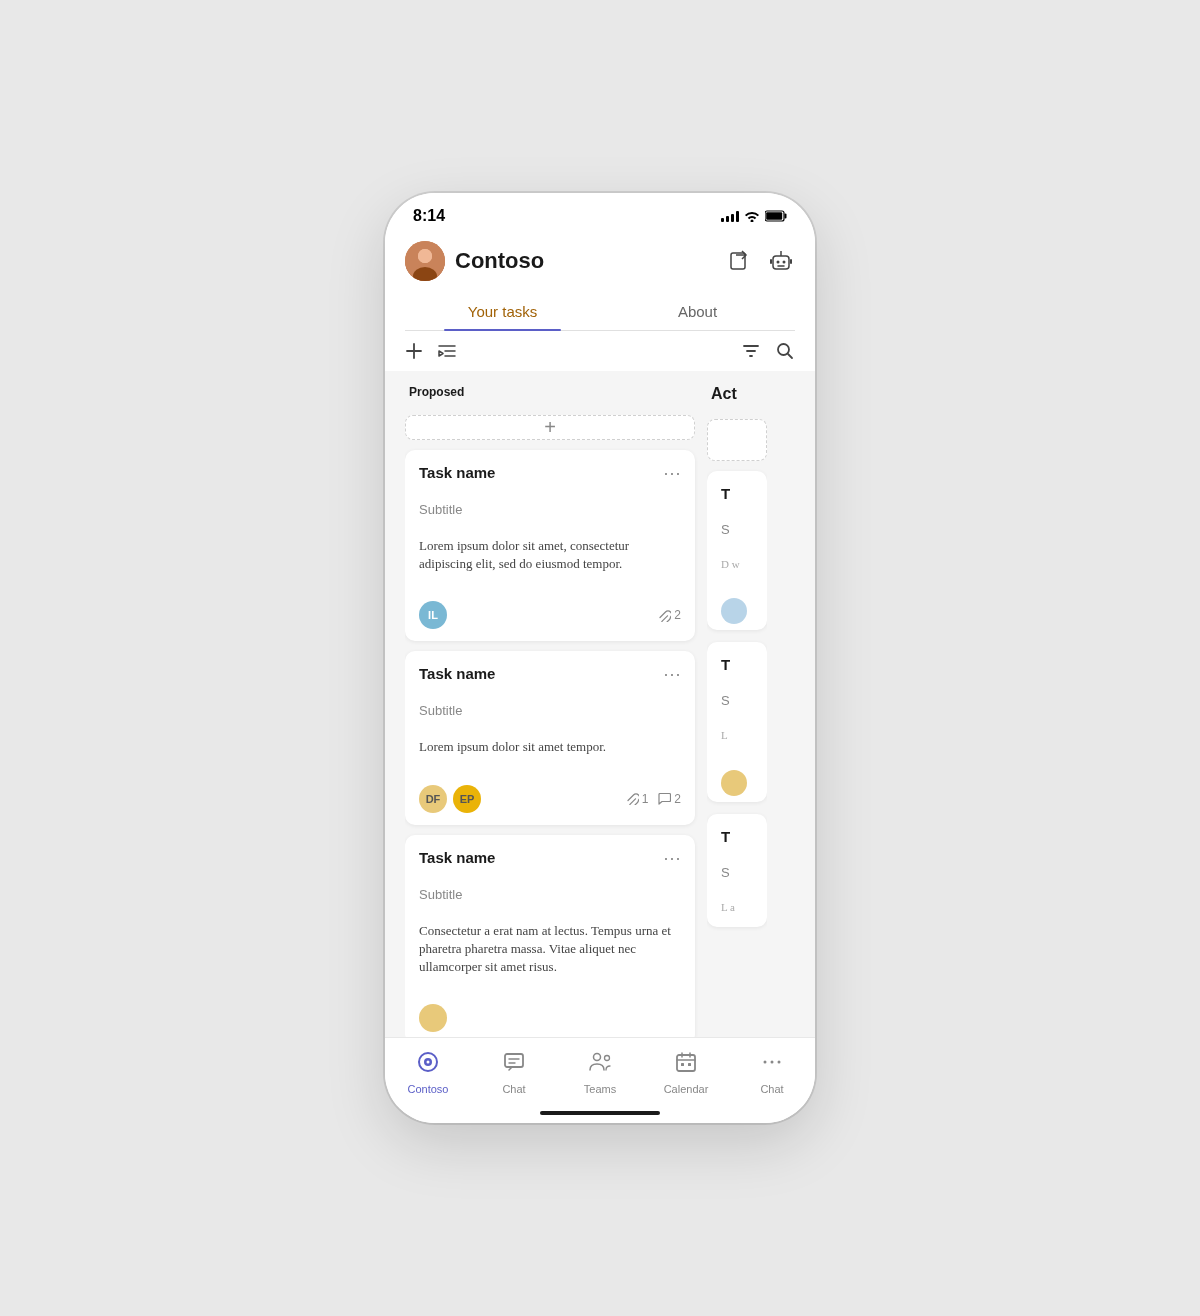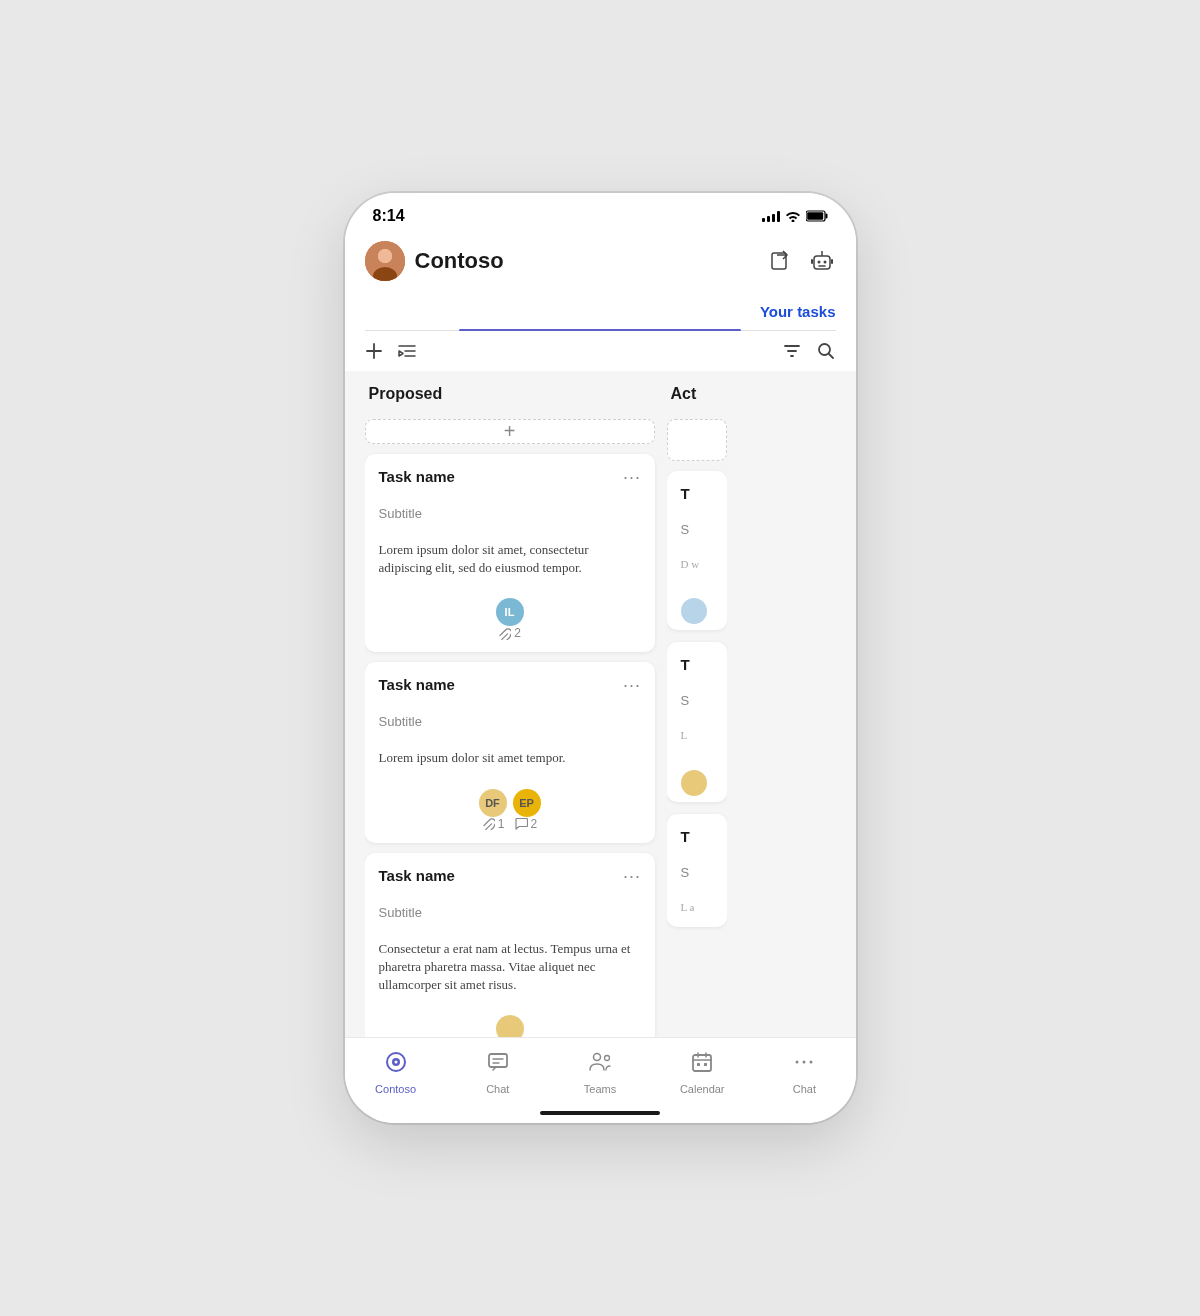--- a/index.html
+++ b/index.html
@@ -15,21 +15,21 @@
 
     .phone-wrapper {
       display: flex;
       justify-content: center;
       align-items: center;
       width: 100%;
       height: 1316px;
     }
 
     .phone {
-      width: 511px;
+      width: 430px;
       height: 930px;
       background: #ffffff;
       border-radius: 50px;
       box-shadow: 0 20px 60px rgba(0,0,0,0.15), 0 0 0 2px #d0d0d0;
       overflow: hidden;
       display: flex;
       flex-direction: column;
       position: relative;
     }
 
@@ -130,23 +130,22 @@
     .tab {
       flex: 1;
       text-align: center;
       padding: 10px 0;
       font-size: 15px;
       color: #666;
       cursor: pointer;
       position: relative;
     }
     .tab.active {
-      color: #1d4ed8;
-      font-weight: 700;
-      text-align: right;
+      color: #a16207;
+      font-weight: 400;
     }
     .tab.active::after {
       content: '';
       position: absolute;
       bottom: -1px;
       left: 20%;
       right: 20%;
       height: 2px;
       background: #5b5fc7;
       border-radius: 2px;
@@ -204,21 +203,21 @@
       min-width: 290px;
       max-width: 290px;
       background: #f5f5f5;
       flex-shrink: 0;
       display: flex;
       flex-direction: column;
       gap: 10px;
     }
 
     .column-title {
-      font-size: 16px;
+      font-size: 12px;
       font-weight: 700;
       color: #1a1a1a;
       padding: 0 4px 6px;
     }
 
     .add-task-btn {
       background: #fff;
       border: 1.5px dashed #d0d0d0;
       border-radius: 8px;
       height: 42px;
@@ -256,22 +255,21 @@
     .task-body {
       font-size: 13px;
       color: #444;
       line-height: 1.4;
       font-family: Liberation Serif, serif;
     }
     .task-footer {
       display: flex;
       justify-content: space-between;
       align-items: center;
-      margin-top: 1px;
-      flex-direction: column;
+      margin-top: 8px;
     }
     .task-avatars {
       display: flex;
       gap: 6px;
     }
     .task-avatar {
       width: 28px;
       height: 28px;
       border-radius: 50%;
       display: flex;
@@ -415,20 +413,23 @@
               <rect x="1" y="10" width="2" height="5" rx="1" fill="#444"></rect>
               <rect x="21" y="10" width="2" height="5" rx="1" fill="#444"></rect>
             </svg>
           </div>
         </div>
       </div>
 
       <div class="tabs">
         <div class="tab active">
           <span>Your tasks</span>
+        </div>
+        <div class="tab">
+          <span>About</span>
         </div>
       </div>
     </div>
 
     <div class="toolbar">
       <div class="toolbar-left">
         <div class="toolbar-btn">
           <svg width="18" height="18" viewBox="0 0 18 18">
             <path d="M9 2v14M2 9h14" stroke="#444" stroke-width="1.8" stroke-linecap="round"></path>
           </svg>

